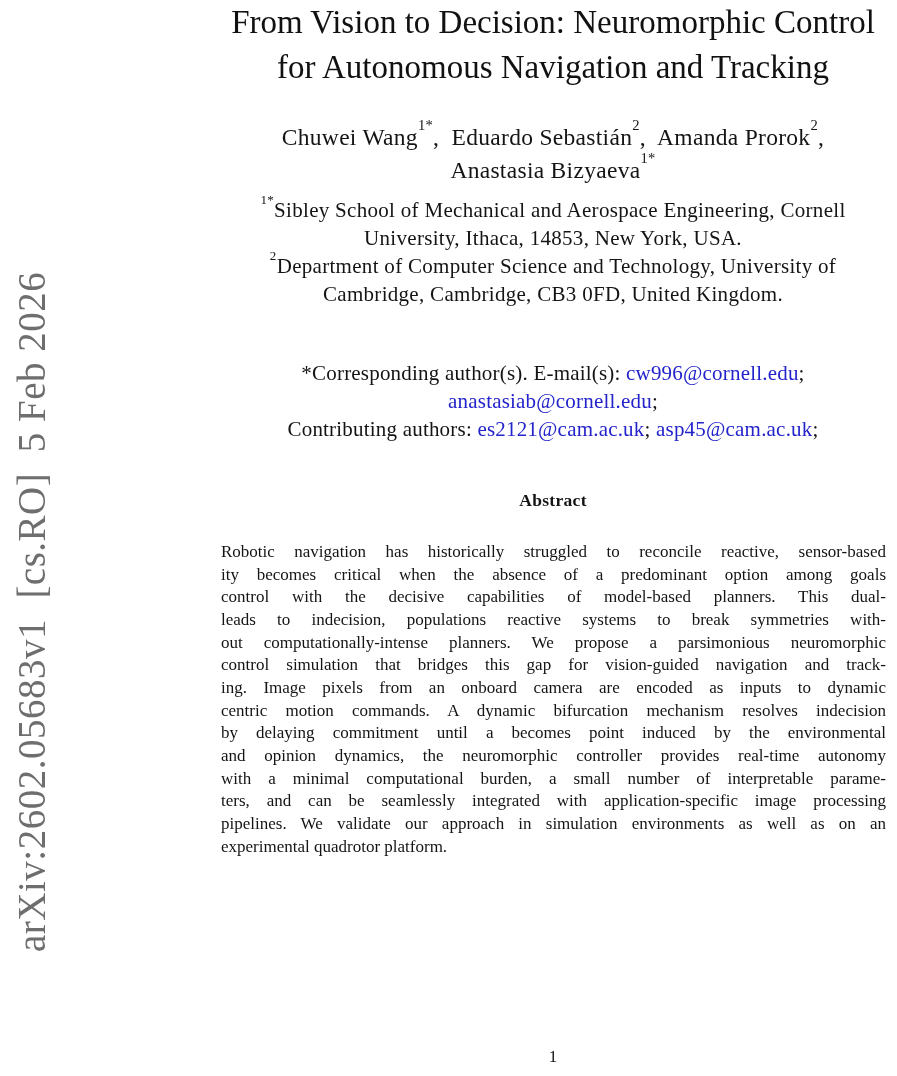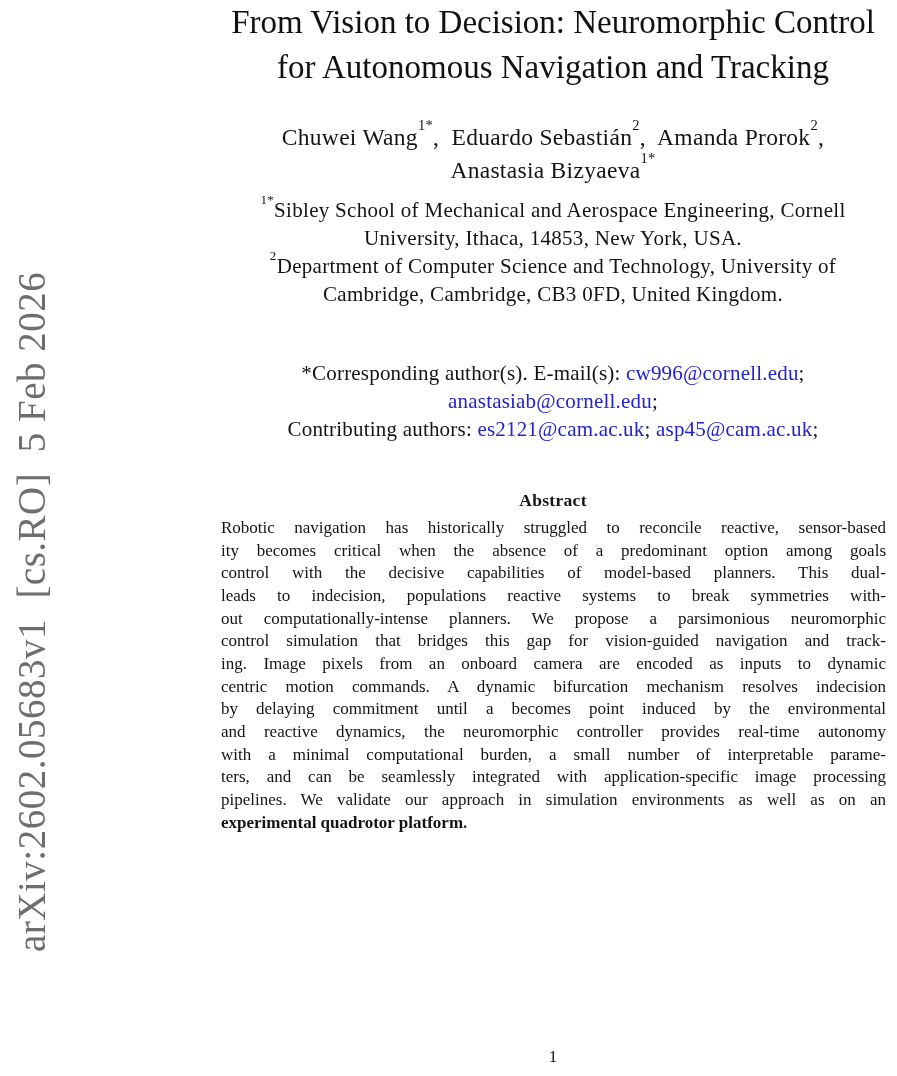--- a/index.html
+++ b/index.html
@@ -15,25 +15,25 @@
     font-size:39px;color:var(--wm,#6e6e6e);white-space:pre;letter-spacing:0.5px;
   }
   .centerblock{position:absolute;left:200px;width:706px;text-align:center;}
   .title{top:0;font-size:33px;line-height:45px;color:#111;}
   .title div{white-space:nowrap;}
   .authors{top:121px;font-size:23.5px;line-height:33px;letter-spacing:0.3px;}
   .affils{top:196px;font-size:21px;line-height:28px;letter-spacing:0.3px;}
   .contact{top:359px;font-size:21px;line-height:28px;letter-spacing:0.2px;}
   .abshead{top:490px;font-size:17.5px;font-weight:bold;letter-spacing:0.3px;}
   .abstract{
-    position:absolute;left:221px;width:665px;top:517px;
+    position:absolute;left:221px;width:665px;top:541px;
     font-size:17px;line-height:22.65px;text-align:justify;
   }
   .abs-line{text-align:justify;text-align-last:justify;}
-  .abs-line:last-child{text-align-last:left;font-weight:bold;}
+  .abs-line:last-child{text-align-last:left;}
   .pagenum{top:1047px;font-size:17px;}
   .rich{white-space:pre-wrap;}
   sup{font-size:62%;line-height:0;position:relative;top:-0.42em;}
   .lnk{color:var(--link,#2323cb);cursor:pointer;}
 </style>
 </head>
 <body>
 
 <div class="page">
 
@@ -67,21 +67,21 @@
   <div class="abstract">
       <div class="abs-line">Robotic navigation has historically struggled to reconcile reactive, sensor-based</div>
       <div class="abs-line">ity becomes critical when the absence of a predominant option among goals</div>
       <div class="abs-line">control with the decisive capabilities of model-based planners. This dual-</div>
       <div class="abs-line">leads to indecision, populations reactive systems to break symmetries with-</div>
       <div class="abs-line">out computationally-intense planners. We propose a parsimonious neuromorphic</div>
       <div class="abs-line">control simulation that bridges this gap for vision-guided navigation and track-</div>
       <div class="abs-line">ing. Image pixels from an onboard camera are encoded as inputs to dynamic</div>
       <div class="abs-line">centric motion commands. A dynamic bifurcation mechanism resolves indecision</div>
       <div class="abs-line">by delaying commitment until a becomes point induced by the environmental</div>
-      <div class="abs-line">and reactive dynamics, the neuromorphic controller provides real-time autonomy</div>
+      <div class="abs-line">and opinion dynamics, the neuromorphic controller provides real-time autonomy</div>
       <div class="abs-line">with a minimal computational burden, a small number of interpretable parame-</div>
       <div class="abs-line">ters, and can be seamlessly integrated with application-specific image processing</div>
       <div class="abs-line">pipelines. We validate our approach in simulation environments as well as on an</div>
       <div class="abs-line">experimental quadrotor platform.</div>
     </div>
 
   <div class="centerblock pagenum">1</div>
 
 </div>
 

